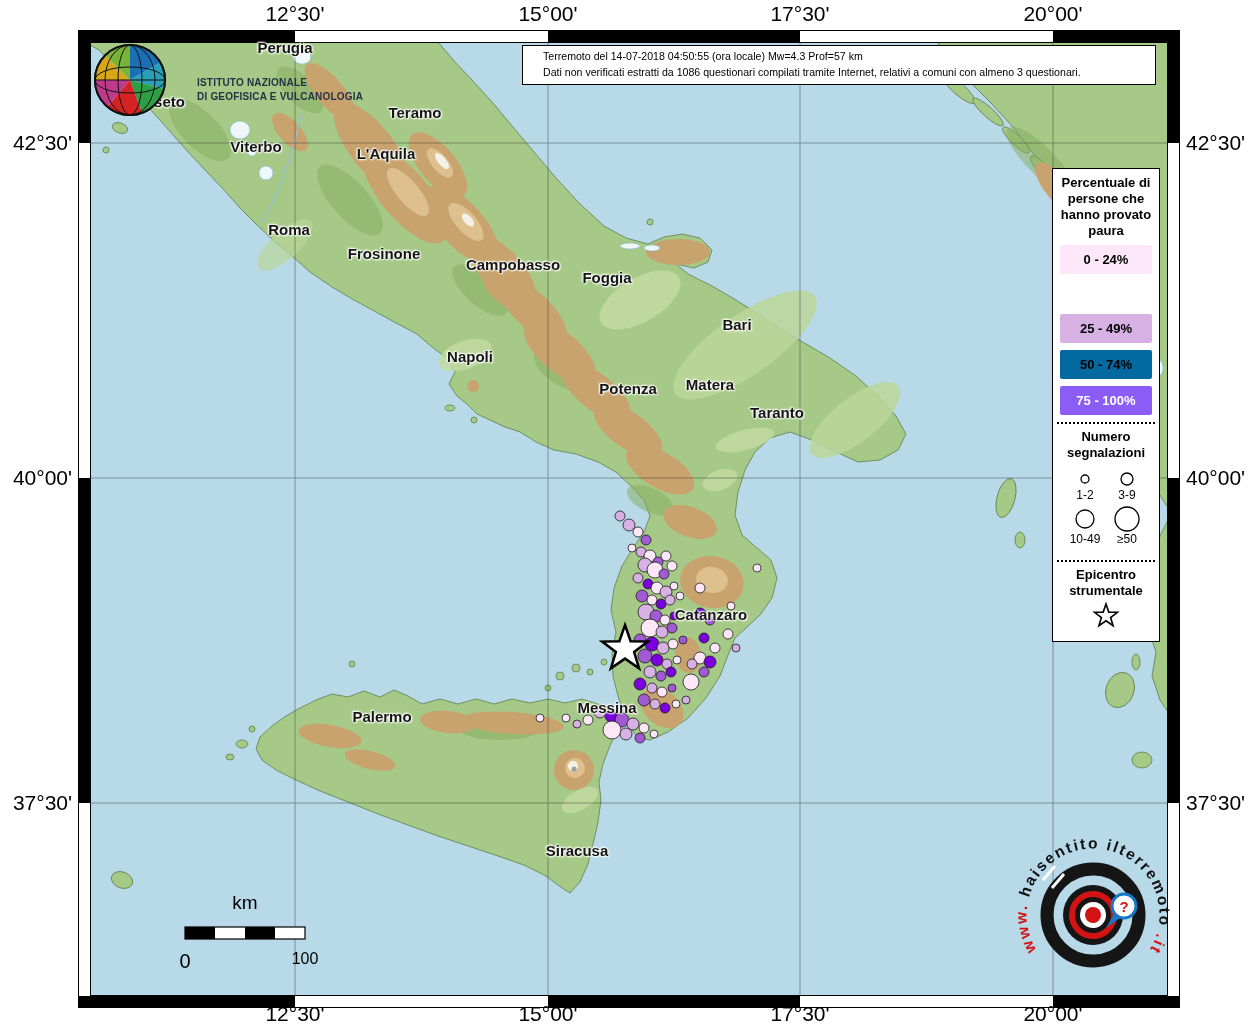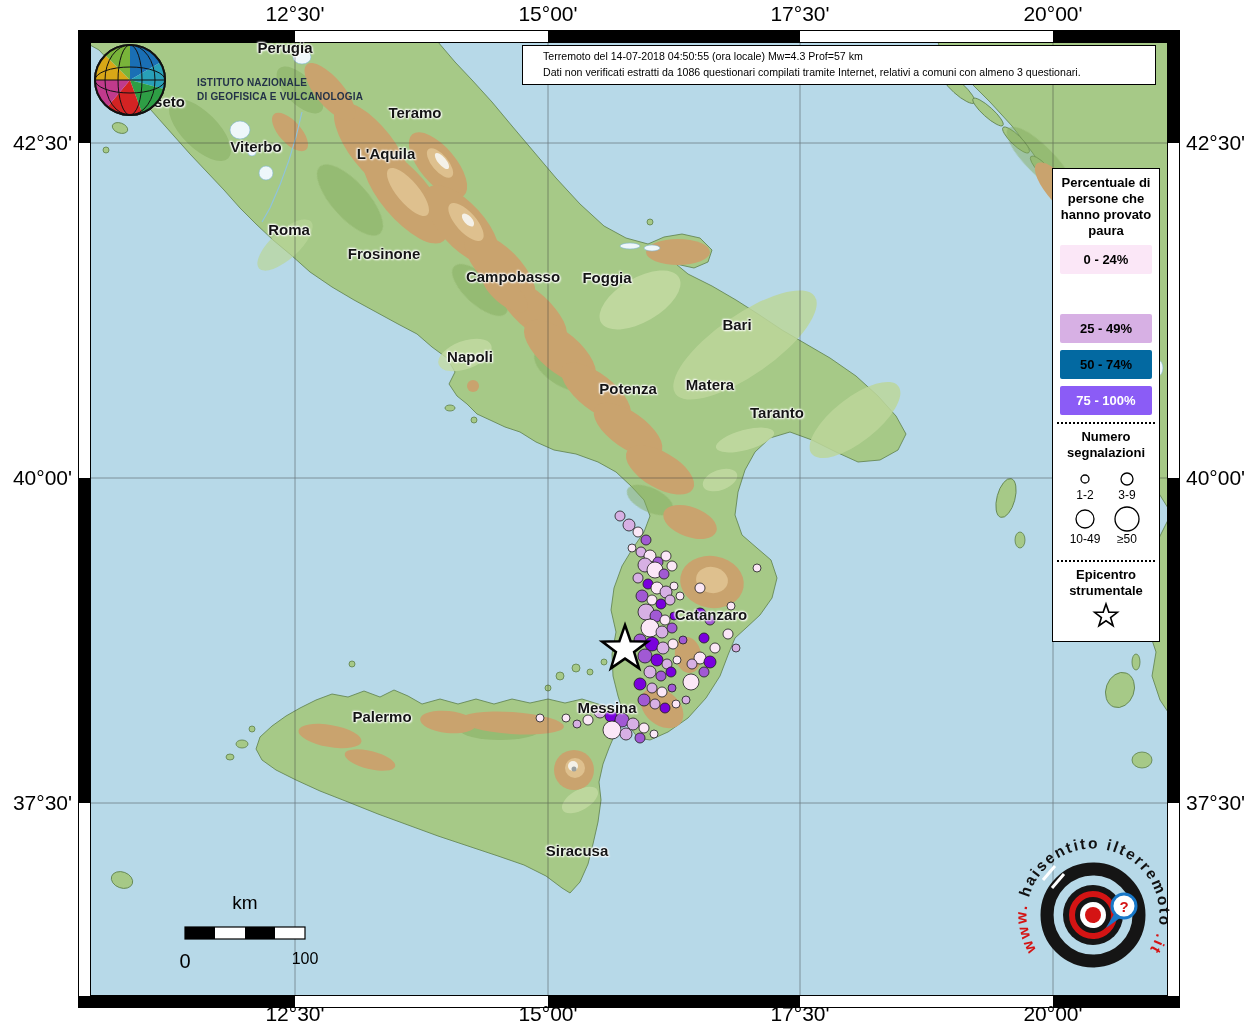--- a/index.html
+++ b/index.html
@@ -328,21 +328,21 @@
   </svg>
 
   <div id="cities">
       <div class="city" style="left: 152px; top: 101px;">Grosseto</div>
       <div class="city" style="left: 285px; top: 47px;">Perugia</div>
       <div class="city" style="left: 415px; top: 112px;">Teramo</div>
       <div class="city" style="left: 256px; top: 146px;">Viterbo</div>
       <div class="city" style="left: 386px; top: 153px;">L'Aquila</div>
       <div class="city" style="left: 289px; top: 229px;">Roma</div>
       <div class="city" style="left: 384px; top: 253px;">Frosinone</div>
-      <div class="city" style="left: 513px; top: 276px;">Campobasso</div>
+      <div class="city" style="left: 513px; top: 264px;">Campobasso</div>
       <div class="city" style="left: 607px; top: 277px;">Foggia</div>
       <div class="city" style="left: 737px; top: 324px;">Bari</div>
       <div class="city" style="left: 470px; top: 356px;">Napoli</div>
       <div class="city" style="left: 628px; top: 388px;">Potenza</div>
       <div class="city" style="left: 710px; top: 384px; text-align: center;">Matera</div>
       <div class="city" style="left: 777px; top: 412px;">Taranto</div>
       <div class="city" style="left: 711px; top: 614px;">Catanzaro</div>
       <div class="city" style="left: 382px; top: 716px;">Palermo</div>
       <div class="city" style="left: 607px; top: 707px;">Messina</div>
       <div class="city" style="left: 577px; top: 850px;">Siracusa</div>

